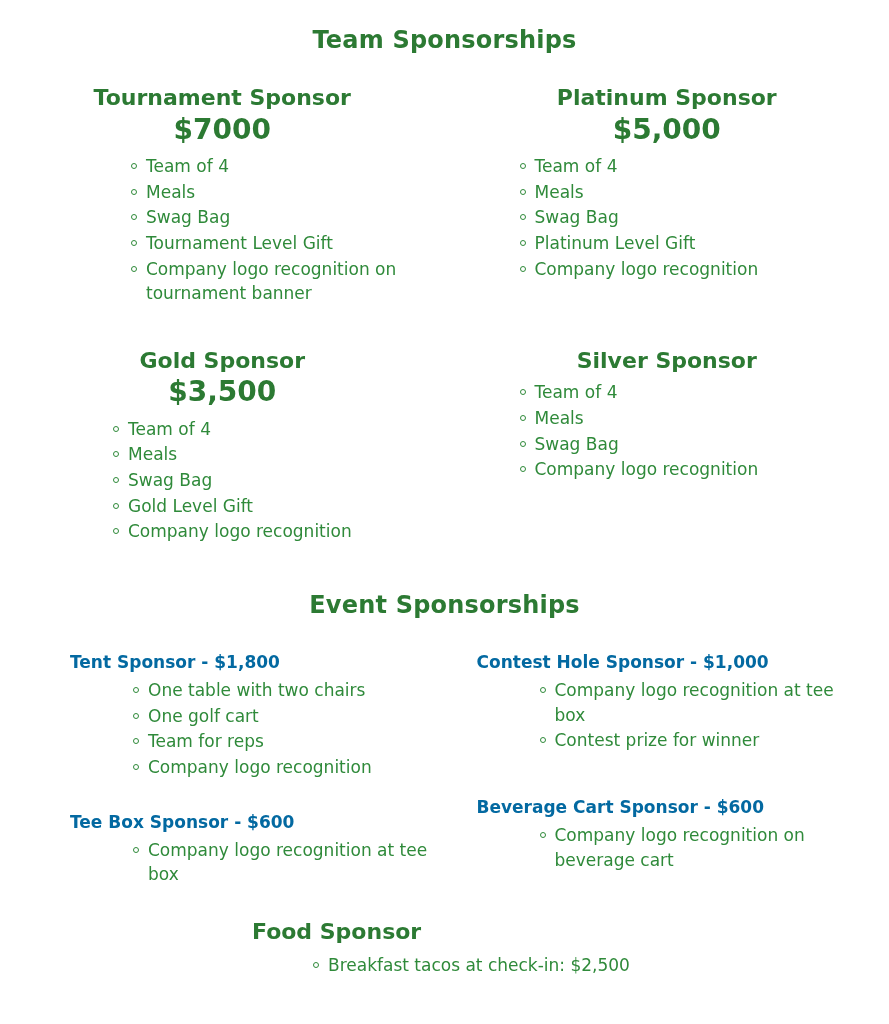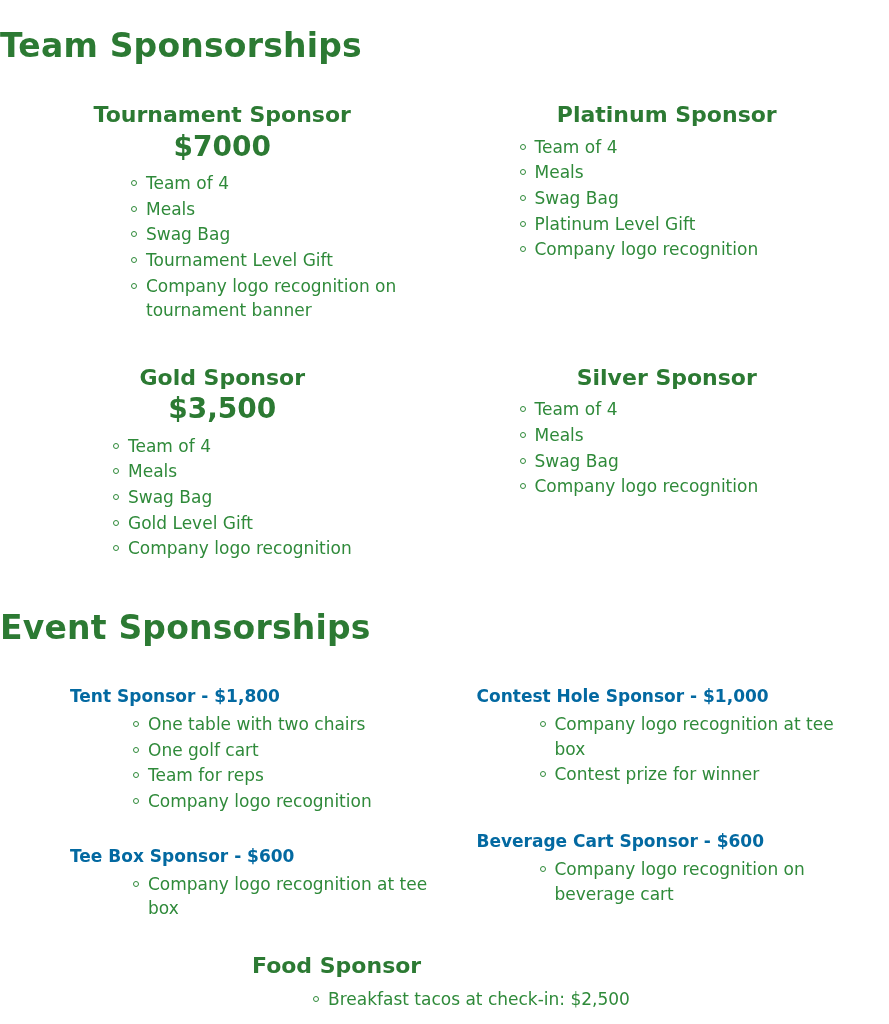--- a/index.html
+++ b/index.html
@@ -15,22 +15,22 @@
     overflow: hidden;
   }
   .page {
     position: relative;
     width: 889px;
     height: 1024px;
     box-sizing: border-box;
   }
 
   .section-title {
-    text-align: left;
-    font-size: 33px;
+    text-align: center;
+    font-size: 24px;
     font-weight: bold;
     color: #2c7a33;
     letter-spacing: 0.2px;
   }
   #team-title { margin-top: 26px; }
   #event-title { margin-top: 46px; }
 
   .grid-2 {
     display: flex;
     flex-direction: row;
@@ -142,20 +142,21 @@
           <li>Meals</li>
           <li>Swag Bag</li>
           <li>Tournament Level Gift</li>
           <li>Company logo recognition on tournament banner</li>
         </ul>
       </div>
     </div>
     <div class="col team-right">
       <div class="tier">
         <div class="tier-name">Platinum Sponsor</div>
+        <div class="tier-price">$5,000</div>
         <ul class="benefits">
           <li>Team of 4</li>
           <li>Meals</li>
           <li>Swag Bag</li>
           <li>Platinum Level Gift</li>
           <li>Company logo recognition</li>
         </ul>
       </div>
     </div>
   </div>

